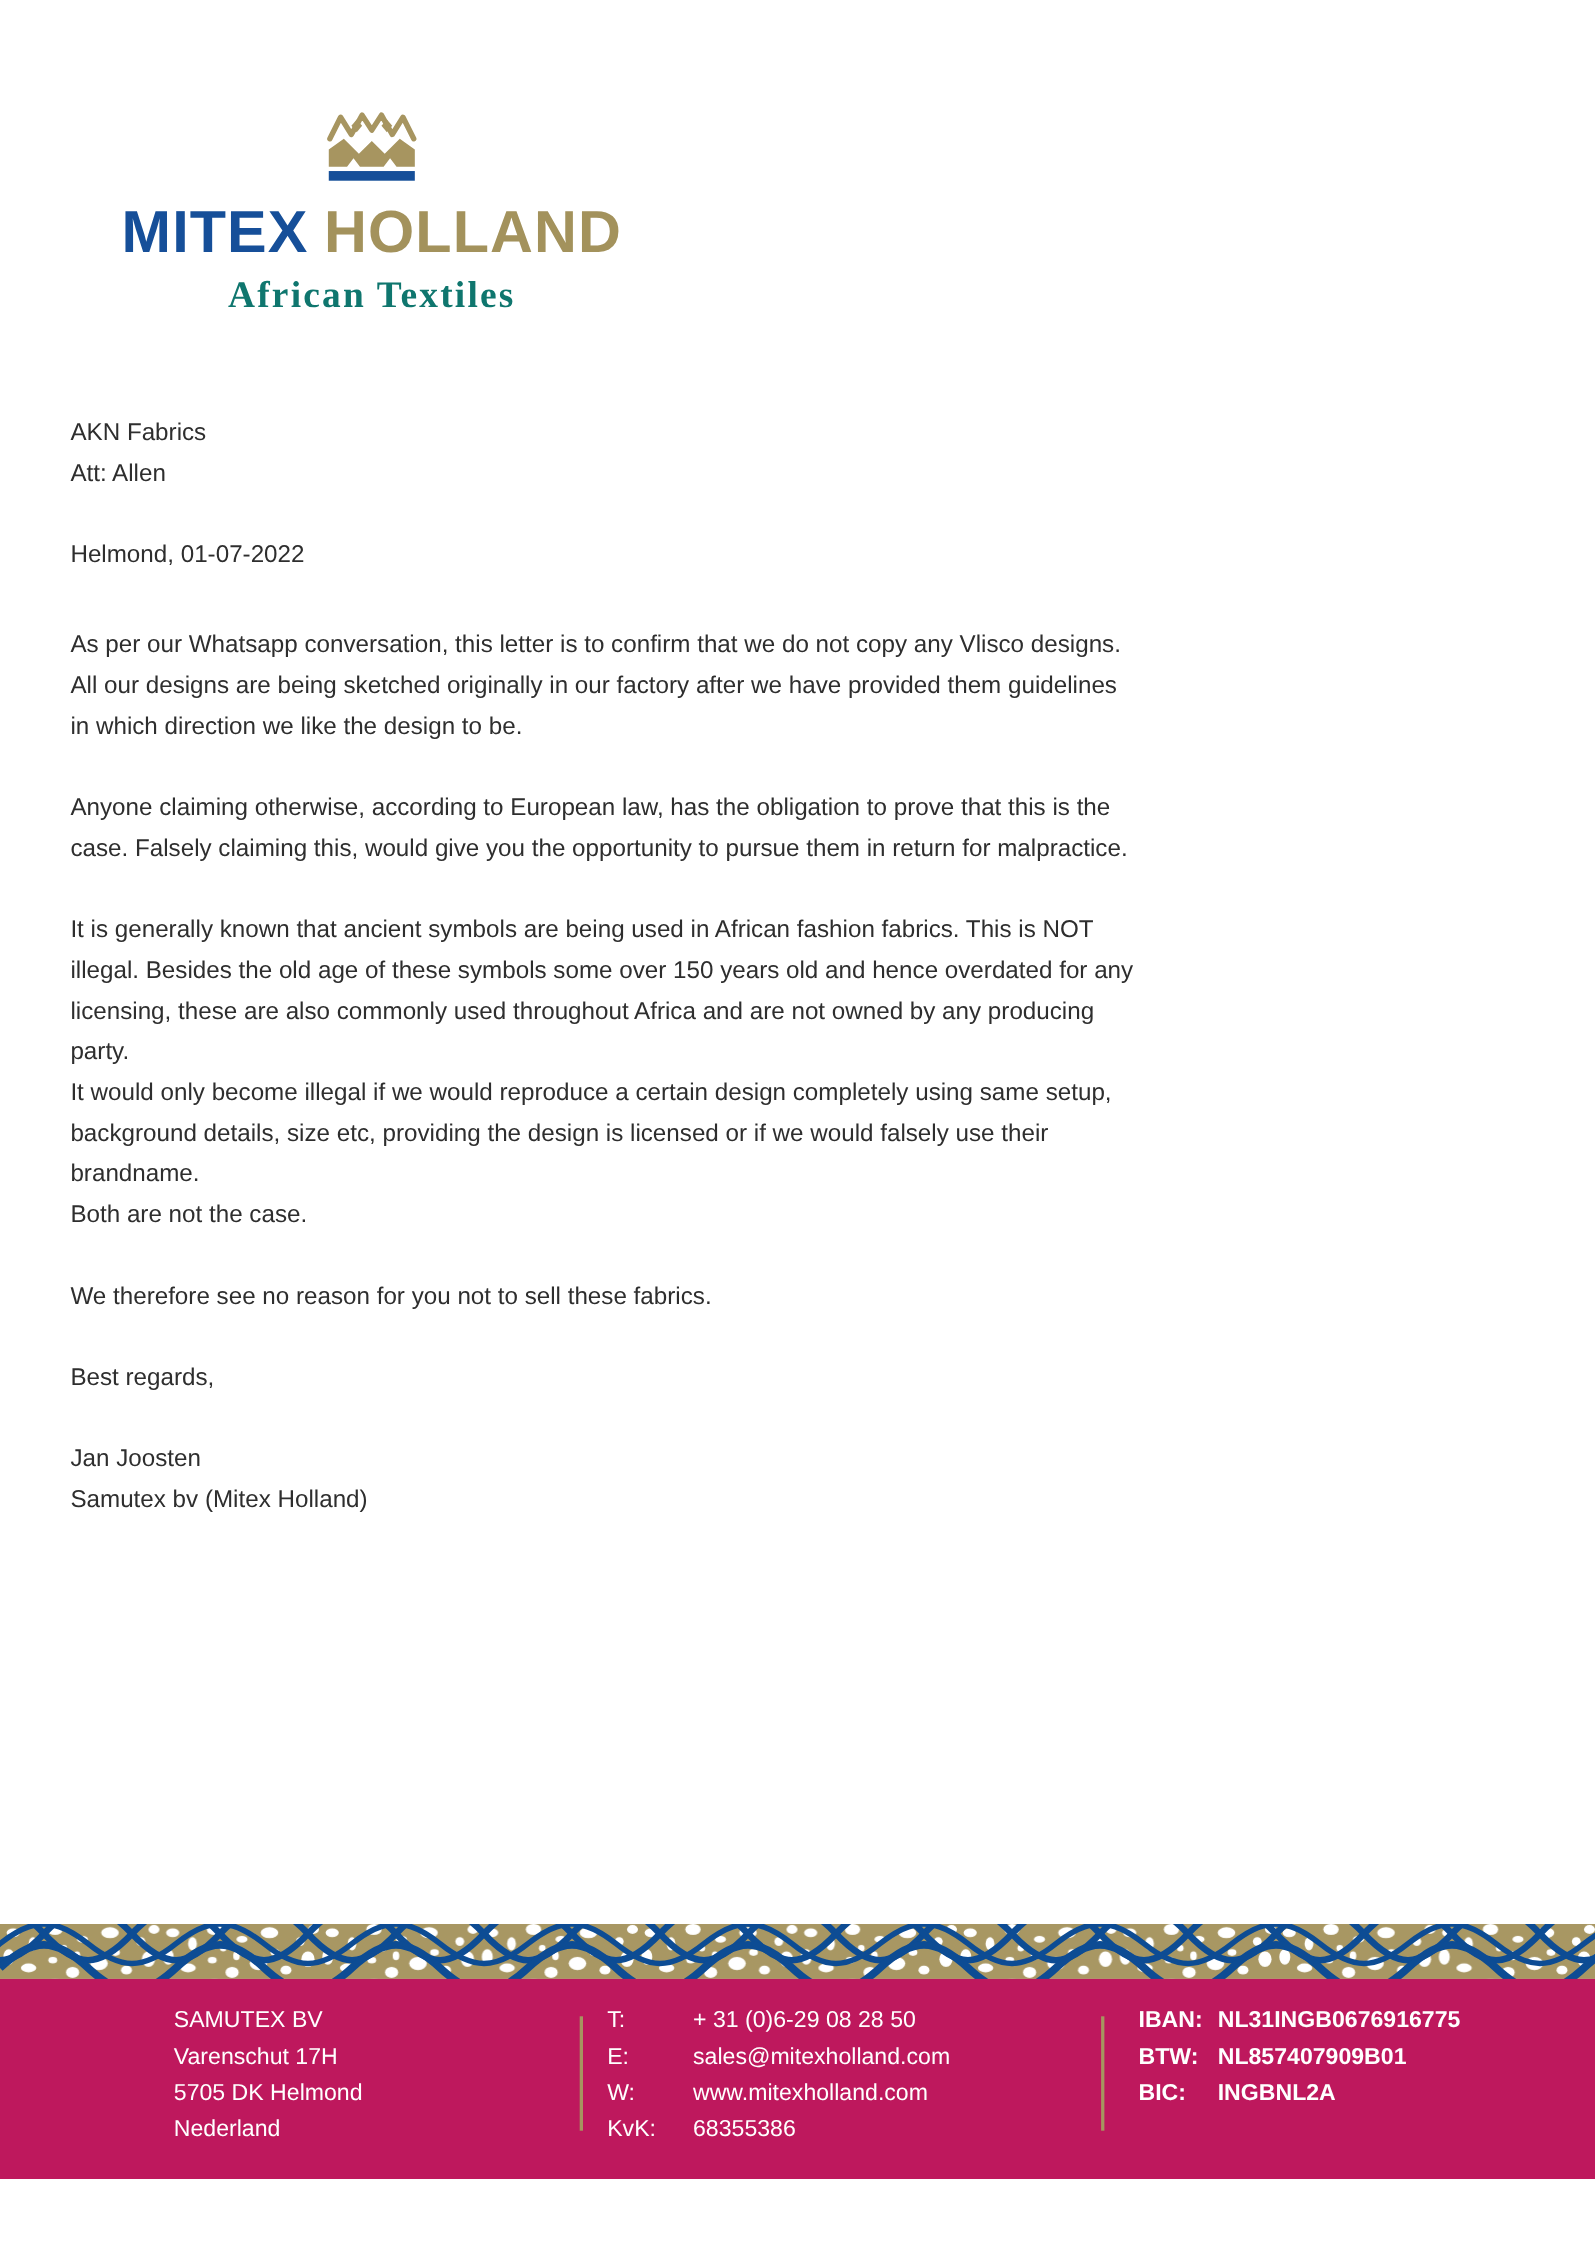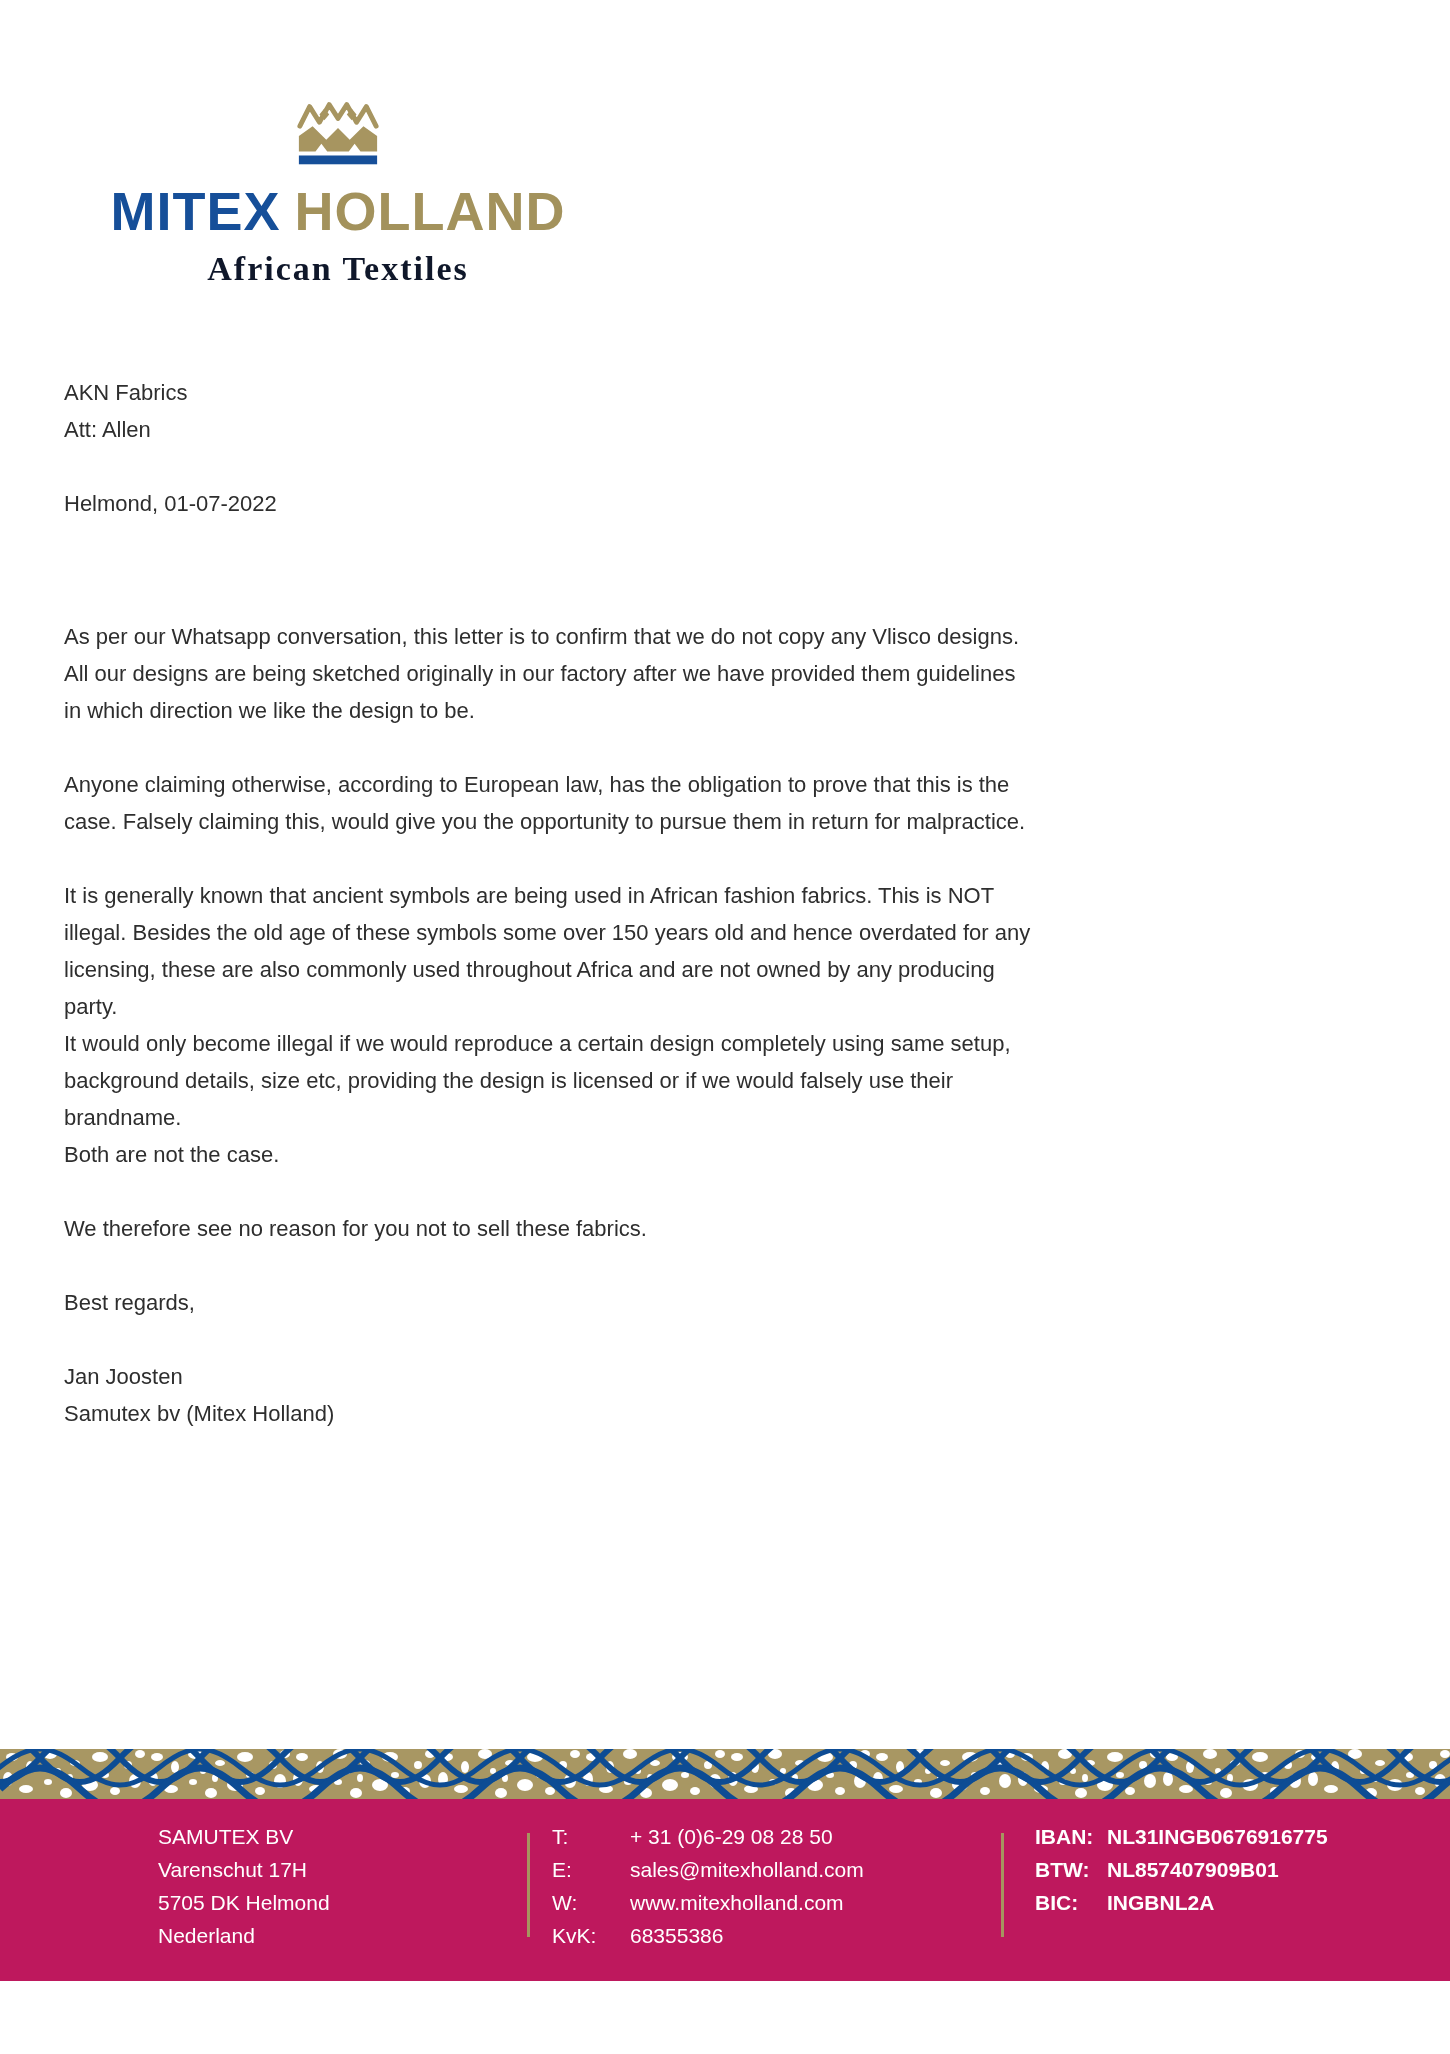--- a/index.html
+++ b/index.html
@@ -9,31 +9,31 @@
   }
 
   
   .logo { position:absolute; top:100px; left:88px; width:500px; text-align:center; }
   .crown { display:block; margin:0 auto; }
   .brand { margin-top:14px; font-weight:bold; font-size:54px; letter-spacing:1px; white-space:nowrap; }
   .brand-mitex  { color:#164f99; }
   .brand-holland{ color:#a3925c; margin-left:14px; }
   .tagline {
     margin-top:8px; font-family:"Liberation Serif", serif; font-weight:bold;
-    font-size:34px; letter-spacing:2px; color:#0f172a;
+    font-size:34px; letter-spacing:2px; color:#0f766e;
   }
 
   
   .body {
     position:absolute; left:64px; top:374px; width:1020px;
     font-size:22px; line-height:37px; color:#2e2e2e;
   }
   .para { white-space:pre-line; margin:0 0 37px 0; }
   .recipient { }
-  .date { margin-bottom:96px; }
+  .date { margin-bottom:45px; }
 
   
   .waveband { position:absolute; left:0; bottom:182px; width:1450px; height:50px; display:block; }
   .footer-bar {
     position:absolute; left:0; bottom:0; width:1450px; height:182px;
     background:#be185d; color:#ffffff; font-size:21px;
   }
   .company { position:absolute; left:158px; top:21px; line-height:33px; white-space:pre-line; }
   .vdiv { position:absolute; top:34px; width:3px; height:104px; background:#a6955f; }
   .d1 { left:527px; }

